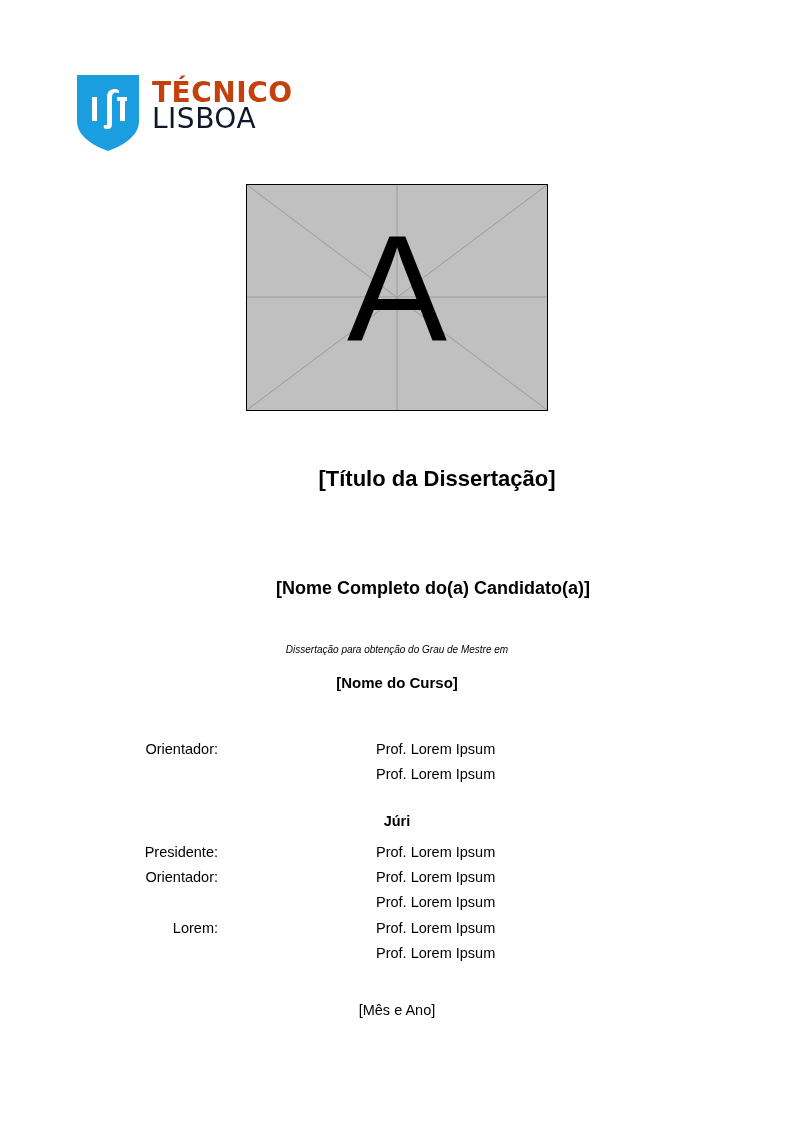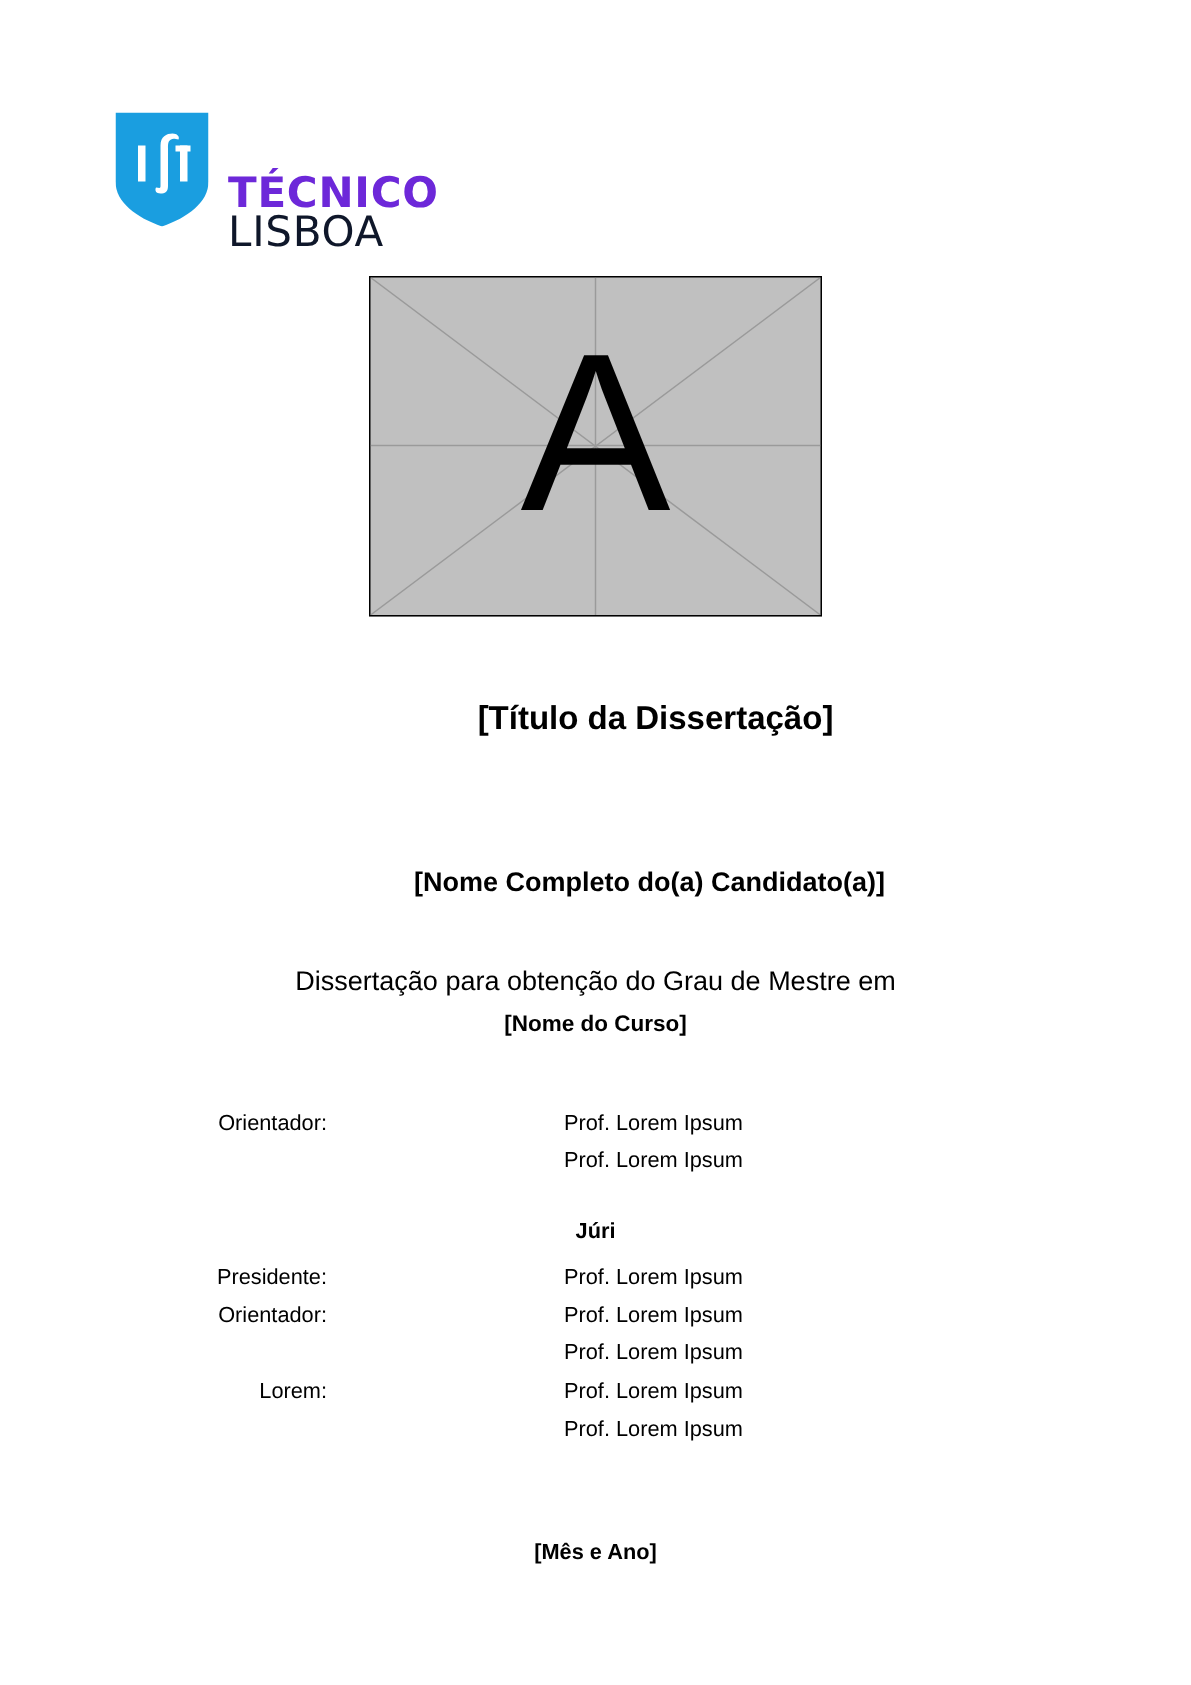--- a/index.html
+++ b/index.html
@@ -5,45 +5,45 @@
   html, body { margin: 0; padding: 0; background: #ffffff; }
   body {
     width: 794px; height: 1123px; position: relative; overflow: hidden;
     font-family: "Liberation Sans", sans-serif; color: #000;
   }
   .logo { position: absolute; left: 77px; top: 75px; width: 200px; height: 80px; }
   .shield { position: absolute; left: 0; top: 0; width: 62px; height: 76px; }
   .logo-text { position: absolute; left: 75px; top: 4px; line-height: 1; }
   .logo-tecnico {
     font-family: "DejaVu Sans", sans-serif; font-weight: bold; font-size: 28px;
-    color: #6d28d9; letter-spacing: 0.5px; display: block; margin-top: 36px;
+    color: #c2410c; letter-spacing: 0.5px; display: block;
   }
   .logo-lisboa {
     font-family: "DejaVu Sans", sans-serif; font-weight: normal; font-size: 28px;
     color: #0f172a; letter-spacing: 0.5px; display: block; margin-top: -2px;
   }
   .placeholder {
     position: absolute; left: 246px; top: 184px; width: 300px; height: 225px;
     border: 1px solid #000; background: #c0c0c0; overflow: hidden;
   }
   .placeholder svg { position: absolute; left: 0; top: 0; }
   .placeholder-letter {
     position: absolute; left: 0; right: 0; top: 28px; text-align: center;
     font-family: "Liberation Sans", sans-serif; font-size: 150px; line-height: 1; color: #000;
   }
   .center { position: absolute; left: 0; width: 794px; text-align: center; }
   .title { top: 466px; font-size: 22px; font-weight: bold; margin-left: 40px; }
   .author { top: 578px; font-size: 18px; font-weight: bold; margin-left: 36px; }
-  .degree-line { top: 644px; font-size: 18px; }
+  .degree-line { top: 644px; font-size: 10px; font-style: italic; }
   .course { top: 674px; font-size: 15px; font-weight: bold; }
   .row { position: absolute; left: 0; width: 652px; font-size: 14.5px; height: 20px; }
   .row .lbl { position: absolute; right: 434px; text-align: right; white-space: nowrap; }
   .row .val { position: absolute; left: 376px; white-space: nowrap; }
   .juri { top: 813px; font-size: 14.5px; font-weight: bold; }
-  .date { top: 1002px; font-size: 14.5px; font-weight: bold; margin-top: 25px; }
+  .date { top: 1002px; font-size: 14.5px; font-weight: normal; }
 </style>
 </head>
 <body>
 
 <div class="logo">
   <svg class="shield" viewBox="0 0 62 76" width="62" height="76">
     <path d="M0 0 H62 V46 C62 60 48 70 31 76 C14 70 0 60 0 46 Z" fill="#1a9ee0"></path>
     <rect x="15" y="22" width="5" height="24" fill="#fff"></rect>
     <path d="M30 54 C27 54 26 52 27 50 C29 50 30 51 30 49 V22 C30 16 34 14 38 14 C41 14 43 16 42 18 C40 18 39 17 37 18 C35 19 35 21 35 24 V49 C35 53 33 54 30 54 Z" fill="#fff"></path>
     <rect x="40" y="22" width="10" height="4" fill="#fff"></rect>

